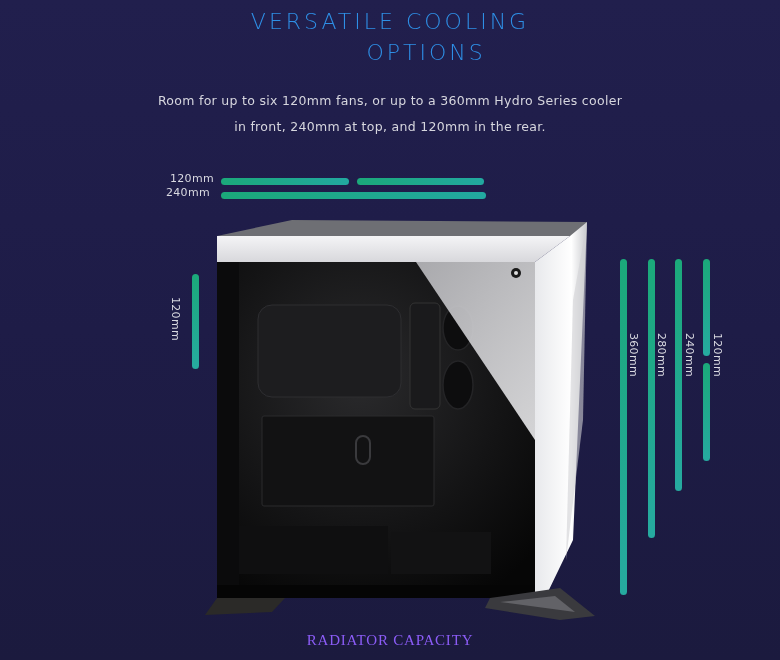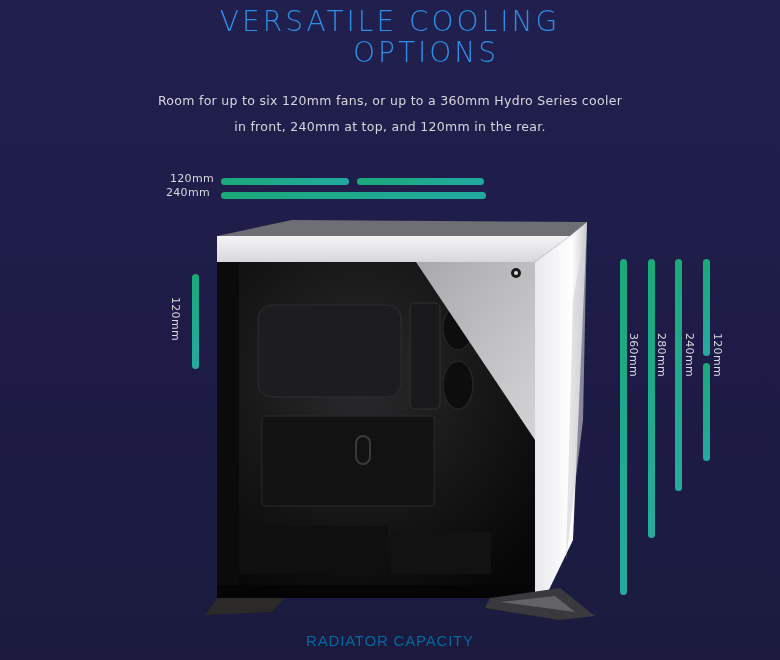--- a/index.html
+++ b/index.html
@@ -3,21 +3,21 @@
 <meta charset="utf-8">
 <style>
   html, body { margin: 0; padding: 0; }
   body {
     width: 780px; height: 660px; overflow: hidden; position: relative;
     background: linear-gradient(180deg, #211f4d 0%, #1e1c47 50%, #1b1a3e 100%);
     font-family: "Liberation Sans", sans-serif;
   }
   .title {
     position: absolute; left: 0; width: 780px; text-align: center;
-    color: #2e8fe6; font-size: 28px; letter-spacing: 3px; line-height: 31px;
+    color: #2e8fe6; font-size: 22px; letter-spacing: 3px; line-height: 31px;
     font-family: "DejaVu Sans", sans-serif; font-weight: 300;
   }
   .title.l1 { top: 6px; }
   .title.l2 { top: 37px; margin-left: 36px; }
   .desc {
     position: absolute; left: 0; width: 780px; text-align: center;
     color: #d6d6de; font-size: 12.5px; line-height: 24px; letter-spacing: 0.3px;
     font-family: "DejaVu Sans", sans-serif;
   }
   .desc.l1 { top: 89px; }
@@ -27,22 +27,22 @@
     background: linear-gradient(90deg, #1ba97a, #22a9a0);
   }
   .vbar { background: linear-gradient(180deg, #1ba97a, #26aaa0); }
   .lbl {
     position: absolute; color: #d8d8e0; font-size: 11px;
     font-family: "DejaVu Sans", sans-serif; letter-spacing: 0.3px; white-space: nowrap;
   }
   .vlbl { writing-mode: vertical-rl; }
   .footer {
     position: absolute; top: 632px; left: 0; width: 780px; text-align: center;
-    color: #0369a1; font-size: 15px; letter-spacing: 0.8px;
-    font-family: Liberation Sans, sans-serif;
+    color: #8b5cf6; font-size: 15px; letter-spacing: 0.8px;
+    font-family: Liberation Serif, serif;
   }
   
   .case { position: absolute; left: 0; top: 0; width: 780px; height: 660px; }
 </style>
 </head>
 <body>
 
 <div>
   <div class="title l1">VERSATILE COOLING</div>
   <div class="title l2">OPTIONS</div>

